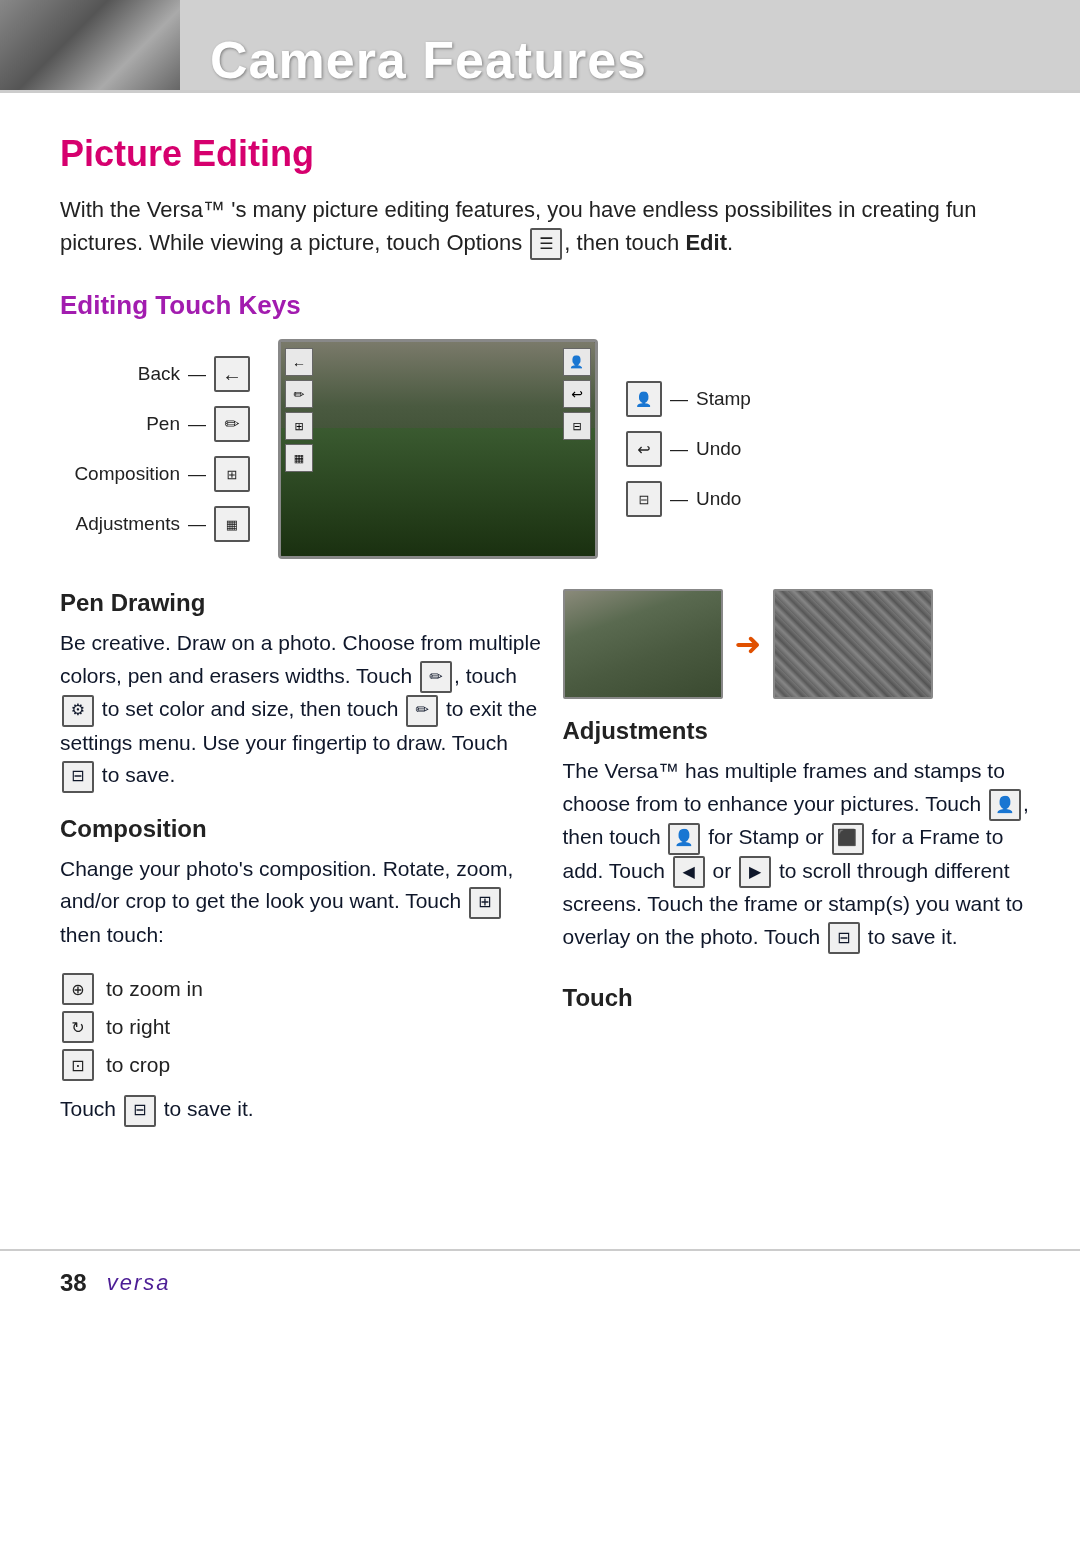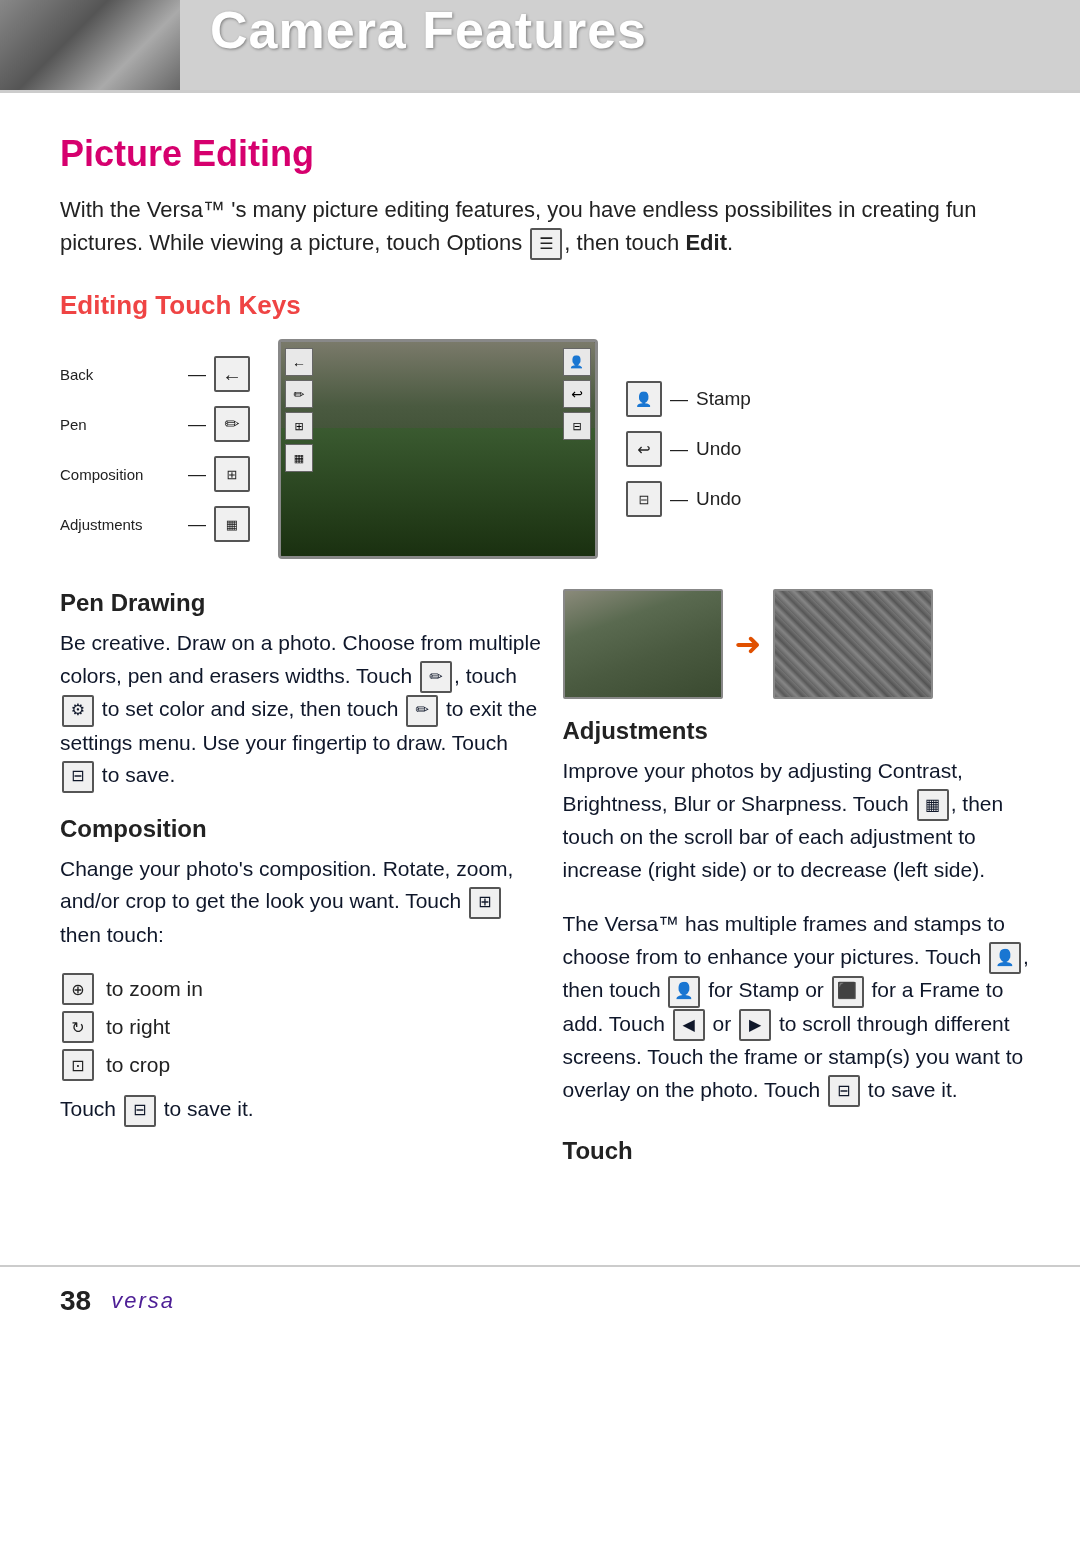--- a/index.html
+++ b/index.html
@@ -11,21 +11,21 @@
       position: relative;
       overflow-x: hidden;
     }
 
     
     .header {
       position: relative;
       height: 90px;
       background: #d0d0d0;
       display: flex;
-      align-items: flex-start;
+      align-items: flex-end;
       overflow: hidden;
     }
     .header-image-placeholder {
       width: 180px;
       height: 90px;
       background: linear-gradient(135deg, #888 0%, #555 40%, #aaa 70%, #666 100%);
       flex-shrink: 0;
     }
     .header-title {
       font-size: 52px;
@@ -53,21 +53,21 @@
       font-size: 22px;
       line-height: 1.5;
       color: #222;
       margin-bottom: 30px;
     }
 
     
     .subsection-title {
       font-size: 26px;
       font-weight: bold;
-      color: #ef4444;
+      color: #a21caf;
       margin-bottom: 18px;
     }
 
     .touch-keys-diagram {
       display: flex;
       align-items: center;
       margin-bottom: 30px;
       position: relative;
     }
 
@@ -81,22 +81,22 @@
     .key-label-row {
       display: flex;
       align-items: center;
       gap: 8px;
       font-size: 19px;
       color: #222;
     }
 
     .key-label-row .label-text {
       min-width: 120px;
-      text-align: left;
-      font-size: 15px;
+      text-align: right;
+      font-size: 19px;
     }
 
     .arrow-right {
       font-size: 18px;
       color: #222;
     }
 
     .key-icon {
       width: 36px;
       height: 36px;
@@ -261,21 +261,21 @@
 
     
     .footer {
       display: flex;
       align-items: center;
       padding: 18px 60px;
       gap: 20px;
     }
 
     .page-number {
-      font-size: 28px;
+      font-size: 24px;
       color: #222;
       font-weight: bold;
     }
 
     .brand-name {
       font-size: 22px;
       color: #4c1d95;
       font-style: italic;
       letter-spacing: 2px;
     }
@@ -436,24 +436,20 @@
         <div class="photo-thumb">
           <div style="width:100%;height:100%;background:linear-gradient(160deg,#8a8a7a 0%,#5a6a50 30%,#4a5a40 60%,#3a4a30 100%);"></div>
         </div>
         <span class="arrow-icon">➜</span>
         <div class="photo-thumb photo-thumb-pixelated">
           <div style="width:100%;height:100%;background:repeating-linear-gradient(45deg, #666 0px, #888 4px, #555 8px, #777 12px);opacity:0.9;"></div>
         </div>
       </div>
 
       <div class="sub-heading">Adjustments</div>
-      <div class="body-text">
-        Improve your photos by adjusting Contrast, Brightness, Blur or Sharpness. Touch
-        <span class="inline-icon">▦</span>, then touch on the scroll bar of each adjustment to increase (right side) or to decrease (left side).
-      </div>
 
       <div class="body-text">
         The Versa™ has multiple frames and stamps to choose from to enhance your pictures. Touch
         <span class="inline-icon">👤</span>, then touch
         <span class="inline-icon">👤</span>
         for Stamp or
         <span class="inline-icon">⬛</span>
         for a Frame to add. Touch
         <span class="inline-icon">◀</span> or
         <span class="inline-icon">▶</span>

